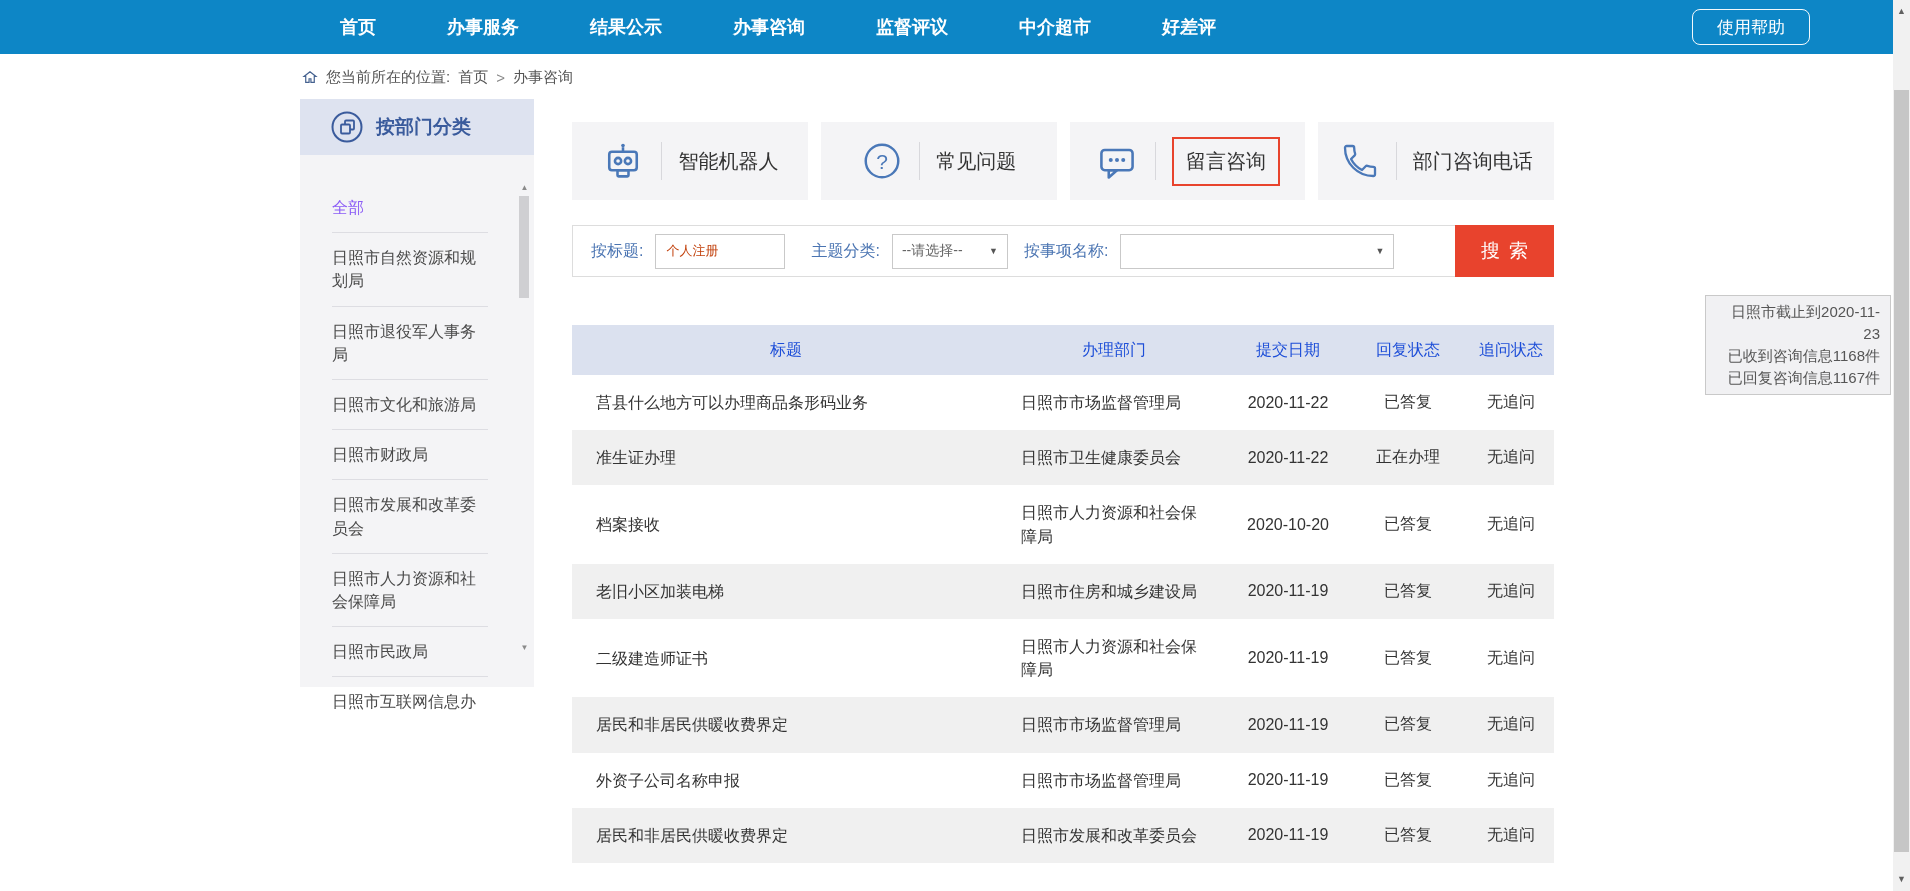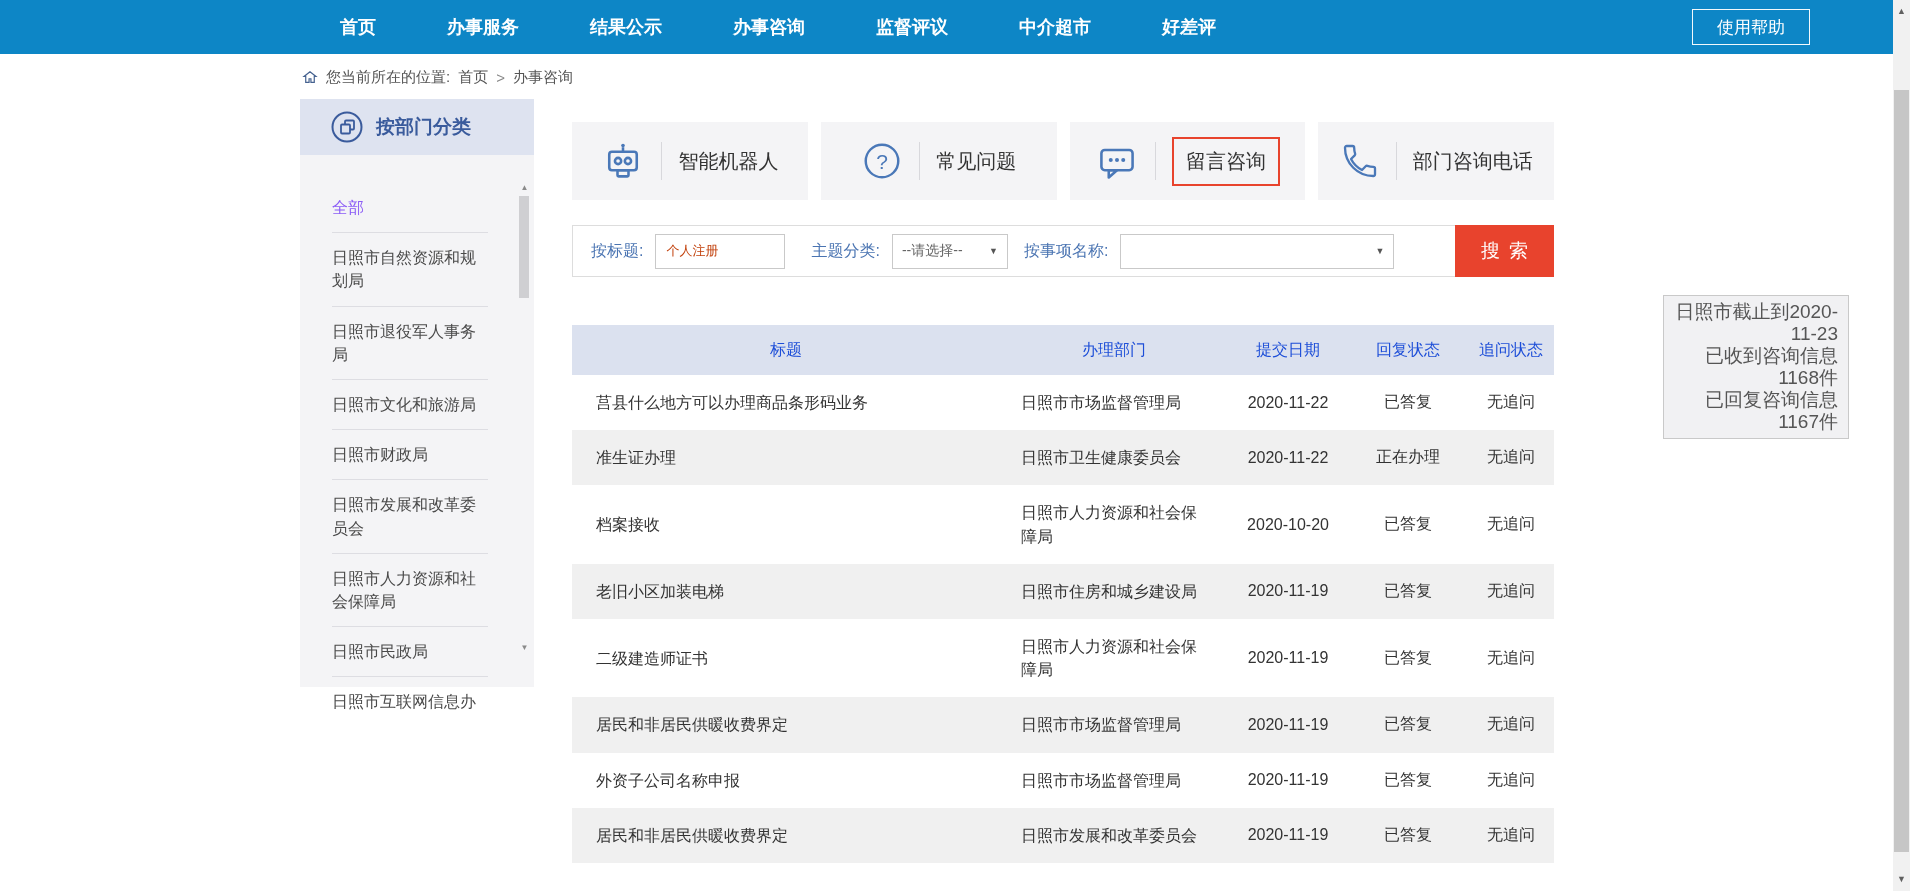--- a/index.html
+++ b/index.html
@@ -7,21 +7,21 @@
   body {
     position:relative; overflow:hidden; background:#fff;
     font-family:"Liberation Sans","DejaVu Sans",sans-serif; color:#333;
   }
 
   
   .topnav { position:absolute; top:0; left:0; width:1893px; height:54px; background:#0d86c6; }
   .nav-items { position:absolute; left:340px; top:0; height:54px; display:flex; gap:71px; align-items:center; }
   .nav-item { color:#fff; font-size:18px; font-weight:bold; white-space:nowrap; cursor:pointer; }
   .help-btn { position:absolute; right:83px; top:9px; width:118px; height:36px;
-    border:1px solid rgba(255,255,255,.95); border-radius:0; color:#fff; font-size:17px;
+    border:1px solid rgba(255,255,255,.95); border-radius:8px; color:#fff; font-size:17px;
     display:flex; align-items:center; justify-content:center; cursor:pointer; }
 
   
   .breadcrumb { position:absolute; top:54px; left:0; width:1890px; height:46px;
     display:flex; align-items:center; padding-left:302px; gap:8px; font-size:15px; color:#555; }
   .breadcrumb .link { cursor:pointer; }
   .crumb-sep { color:#888; }
 
   
   .sidebar { position:absolute; left:300px; top:99px; width:234px; height:588px; background:#f4f4f6; }
@@ -74,22 +74,22 @@
   .t-head, .t-row { display:grid; grid-template-columns:428px 228px 120px 120px 86px; align-items:center; }
   .t-head { height:50px; background:#dbe1ef; color:#1d4ed8; font-size:16px; }
   .t-head .th { text-align:center; }
   .t-row { font-size:16px; color:#333; cursor:pointer; }
   .t-body .t-row:nth-child(even) { background:#f0f0f0; }
   .c-title { text-align:left; padding:16px 30px 16px 24px; line-height:1.45; }
   .c-dept  { text-align:left; padding:16px 28px 16px 21px; line-height:1.45; }
   .c-date, .c-reply, .c-follow { text-align:center; }
 
   
-  .stats { position:absolute; left:1663px; top:295px; width:186px; background:#f1f1f3;
-    border:1px solid #c9c9c9; padding:5px 10px; font-size:19px; color:#555;
+  .stats { position:absolute; left:1705px; top:295px; width:186px; background:#f1f1f3;
+    border:1px solid #c9c9c9; padding:5px 10px; font-size:15px; color:#555;
     line-height:22px; text-align:right; }
 
   
   .page-scroll { position:absolute; right:0; top:0; width:17px; height:891px; background:#f1f1f1; }
   .ps-arrow { position:absolute; left:0; width:17px; text-align:center; font-size:9px;
     color:#606060; line-height:12px; cursor:pointer; }
   .ps-up { top:5px; }
   .ps-down { bottom:6px; }
   .ps-thumb { position:absolute; top:90px; left:1px; width:15px; height:762px;
     background:#c6c6c6; cursor:pointer; }

